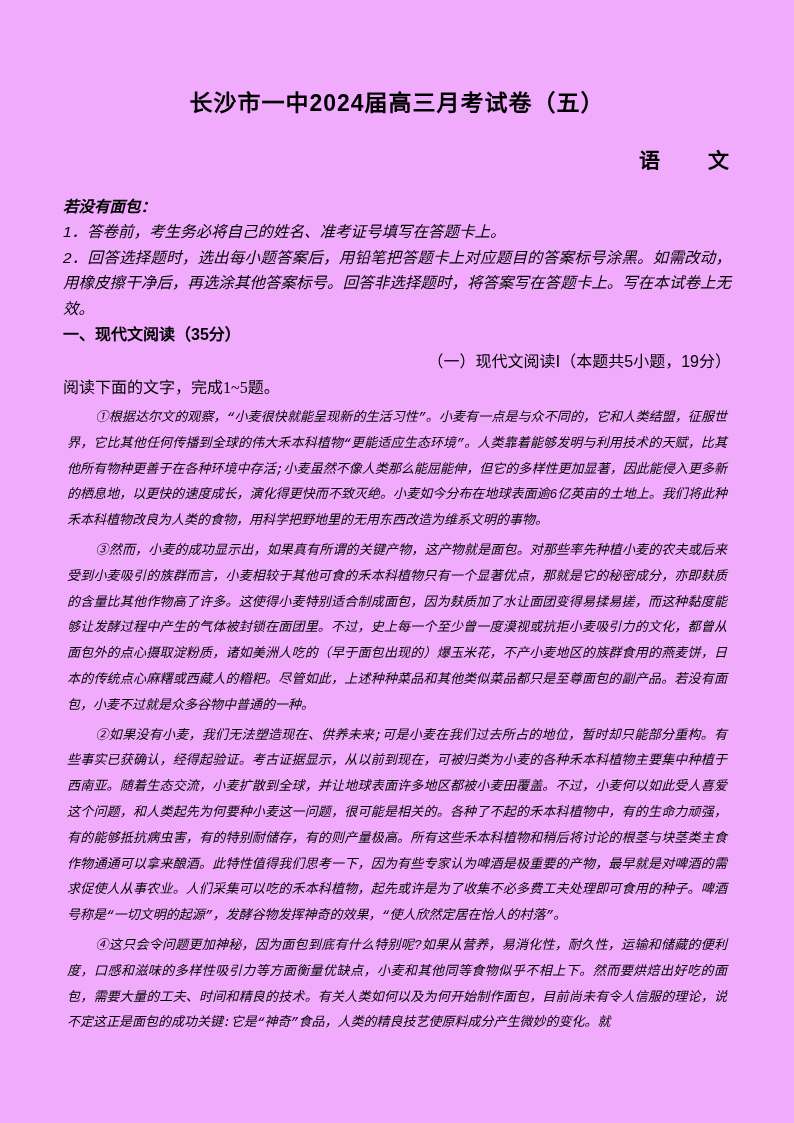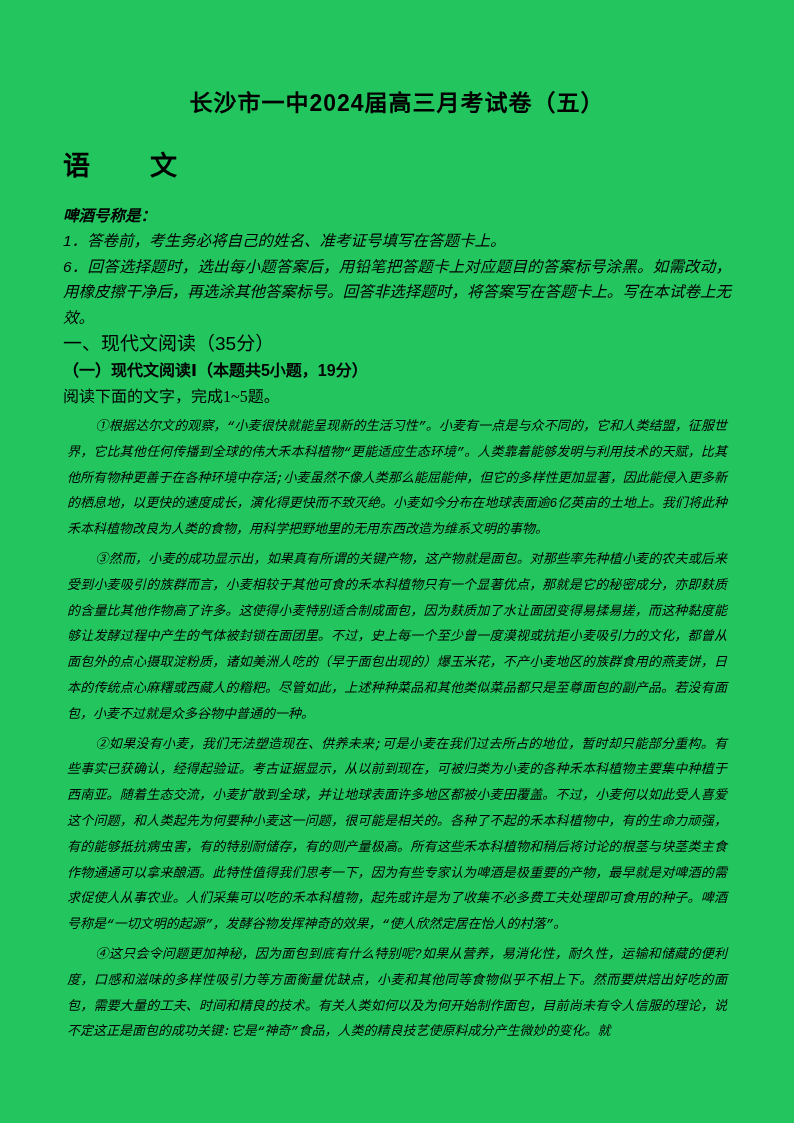--- a/index.html
+++ b/index.html
@@ -5,68 +5,69 @@
   html, body {
     margin: 0;
     padding: 0;
     background: #ffffff;
   }
   .page {
     position: relative;
     width: 794px;
     height: 1123px;
     margin: 0 auto;
-    background: #22c55e;
+    background: #f0abfc;
     box-sizing: border-box;
     padding: 84px 63px 0 63px;
     color: #000000;
     font-family: "Liberation Serif", "DejaVu Serif", serif;
     overflow: hidden;
   }
   .doc-title {
     margin: 0 0 26px 0;
     text-align: center;
     font-size: 23px;
     font-weight: bold;
     font-family: "Liberation Sans", "DejaVu Sans", sans-serif;
     letter-spacing: 1px;
   }
   .doc-subject {
     margin: 0 0 20px 0;
-    text-align: left;
-    font-size: 27px;
+    text-align: right;
+    font-size: 21px;
     font-weight: bold;
     font-family: "Liberation Sans", "DejaVu Sans", sans-serif;
     letter-spacing: 2px;
   }
   .notice-heading {
     font-size: 15.5px;
     font-weight: bold;
     font-style: italic;
     line-height: 25px;
     font-family: "Liberation Serif", "DejaVu Serif", serif;
   }
   .notice-item {
     font-size: 15.5px;
     font-style: italic;
     line-height: 25.5px;
     text-align: justify;
     font-family: Liberation Sans, sans-serif;
   }
   .section-heading {
-    font-size: 19px;
-    font-weight: normal;
+    font-size: 16px;
+    font-weight: bold;
     line-height: 27px;
     font-family: "Liberation Sans", "DejaVu Sans", sans-serif;
   }
   .section-subheading {
     font-size: 16px;
-    font-weight: bold;
+    font-weight: normal;
     line-height: 27px;
     font-family: "Liberation Sans", "DejaVu Sans", sans-serif;
+    text-align: right;
   }
   .passage-intro {
     font-size: 16px;
     line-height: 26px;
     font-family: "Liberation Serif", "DejaVu Serif", serif;
   }
   .passage p {
     margin: 4px;
     font-size: 13px;
     font-style: italic;
@@ -79,23 +80,23 @@
 </head>
 <body>
 
 <div class="page">
 
   <h1 class="doc-title">长沙市一中2024届高三月考试卷（五）</h1>
 
   <h2 class="doc-subject">语　　文</h2>
 
   <div class="notice">
-    <div class="notice-heading">啤酒号称是：</div>
+    <div class="notice-heading">若没有面包：</div>
     <div class="notice-item">1．答卷前，考生务必将自己的姓名、准考证号填写在答题卡上。</div>
-    <div class="notice-item">6．回答选择题时，选出每小题答案后，用铅笔把答题卡上对应题目的答案标号涂黑。如需改动，用橡皮擦干净后，再选涂其他答案标号。回答非选择题时，将答案写在答题卡上。写在本试卷上无效。</div>
+    <div class="notice-item">2．回答选择题时，选出每小题答案后，用铅笔把答题卡上对应题目的答案标号涂黑。如需改动，用橡皮擦干净后，再选涂其他答案标号。回答非选择题时，将答案写在答题卡上。写在本试卷上无效。</div>
   </div>
 
   <div class="section-heading">一、现代文阅读（35分）</div>
 
   <div class="section-subheading">（一）现代文阅读Ⅰ（本题共5小题，19分）</div>
 
   <div class="passage-intro">阅读下面的文字，完成1~5题。</div>
 
   <div class="passage">
     <p>①根据达尔文的观察，“小麦很快就能呈现新的生活习性”。小麦有一点是与众不同的，它和人类结盟，征服世界，它比其他任何传播到全球的伟大禾本科植物“更能适应生态环境”。人类靠着能够发明与利用技术的天赋，比其他所有物种更善于在各种环境中存活;小麦虽然不像人类那么能屈能伸，但它的多样性更加显著，因此能侵入更多新的栖息地，以更快的速度成长，演化得更快而不致灭绝。小麦如今分布在地球表面逾6亿英亩的土地上。我们将此种禾本科植物改良为人类的食物，用科学把野地里的无用东西改造为维系文明的事物。</p>

